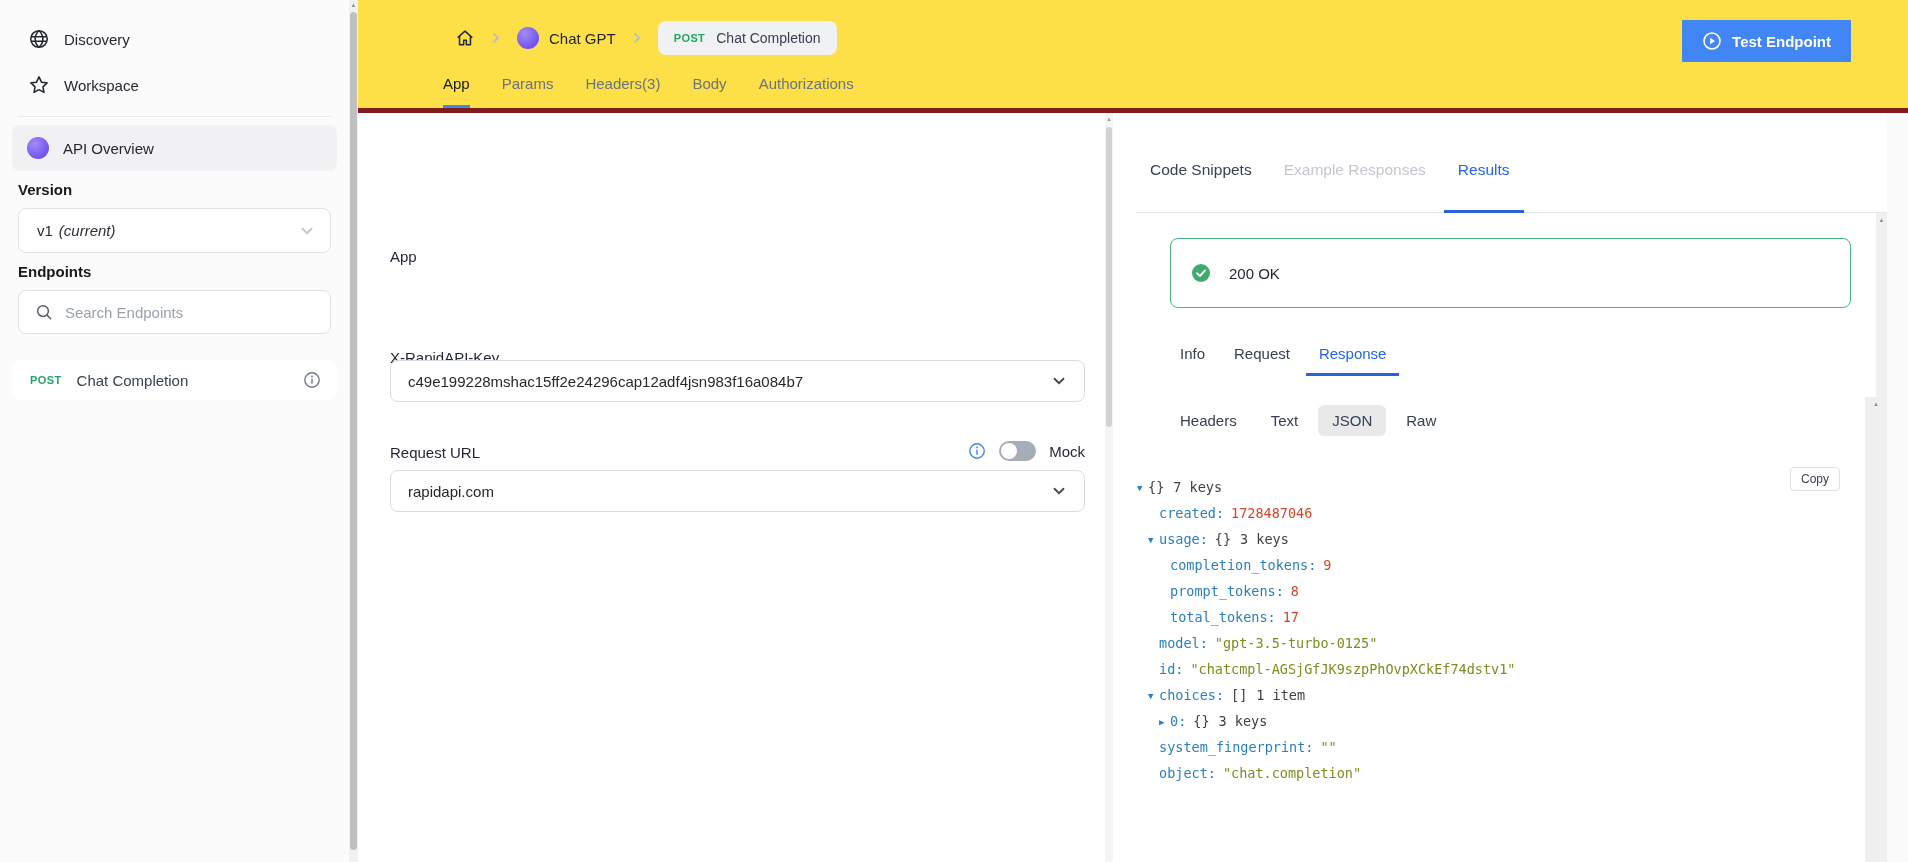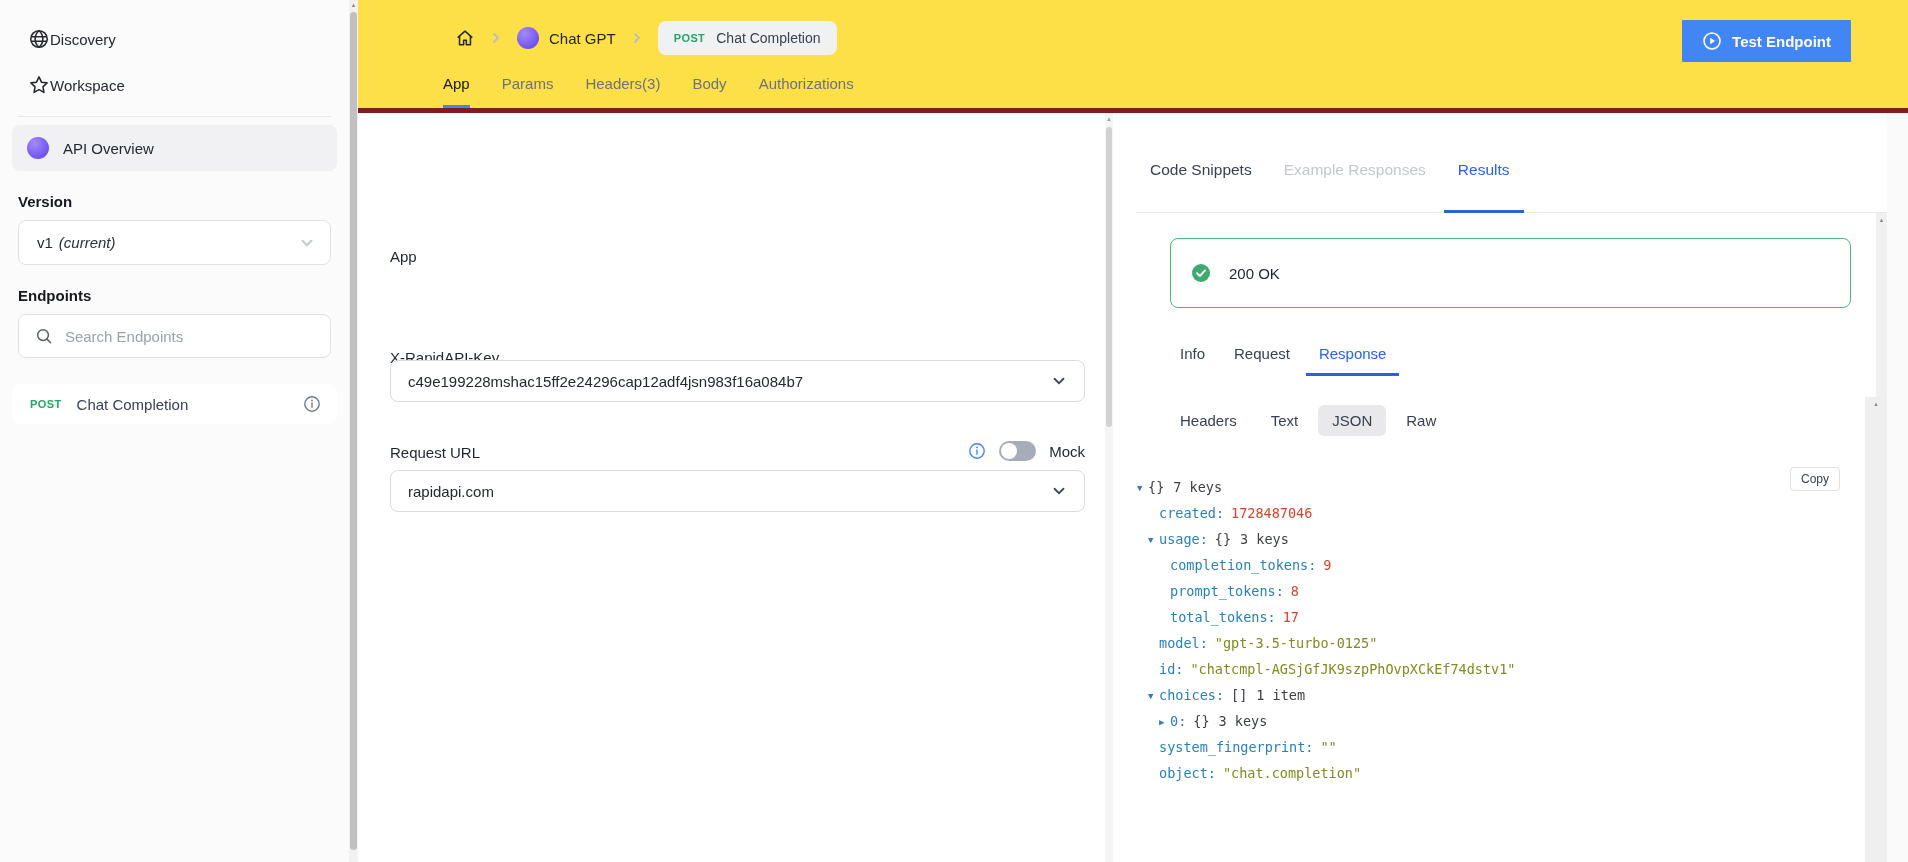--- a/index.html
+++ b/index.html
@@ -2,26 +2,26 @@
 <html><head>
 <meta charset="utf-8">
 <style>
   * { margin:0; padding:0; box-sizing:border-box; }
   html,body { width:1908px; height:862px; overflow:hidden; }
   body { font-family:"Liberation Sans", sans-serif; background:#fafafa; color:#1f2937; }
   .app { position:relative; width:1908px; height:862px; display:flex; }
 
   
   .sidebar { width:349px; height:862px; background:#fbfbfc; position:relative; flex:none; padding-top:16px; }
-  .side-item { display:flex; align-items:center; height:46px; padding-left:28px; font-size:15px; color:#24292f; cursor:pointer; }
+  .side-item { display:flex; align-items:center; gap:14px; height:46px; padding-left:28px; font-size:15px; color:#24292f; cursor:pointer; }
   .side-item svg { flex:none; }
   .side-divider { height:1px; background:#e8e9ec; margin:8px 18px; }
   .side-selected { display:flex; align-items:center; gap:14px; height:46px; margin:8px 12px 0 12px; padding-left:15px; background:#f1f1f4; border-radius:8px; font-size:15px; color:#24292f; cursor:pointer; }
   .purple-dot { width:22px; height:22px; border-radius:50%; background:radial-gradient(circle at 35% 30%, #a48bf7, #6d4ff0 75%); flex:none; }
-  .side-label { font-size:15px; font-weight:700; color:#16191d; margin:22px 0 10px 18px; }
+  .side-label { font-size:15px; font-weight:700; color:#16191d; margin:10px 0 10px 18px; }
   .side-select { display:flex; align-items:center; justify-content:space-between; margin:0 18px; height:45px; background:#fff; border:1px solid #dfe1e5; border-radius:8px; padding:0 14px 0 18px; font-size:15px; color:#24292f; cursor:pointer; }
   .version-note { font-style:italic; margin-left:6px; color:#2b3138; }
   .side-search { display:flex; align-items:center; gap:12px; margin:0 18px; height:44px; background:#fff; border:1px solid #dfe1e5; border-radius:8px; padding:0 14px 0 16px; cursor:text; }
   .side-search input { border:none; outline:none; font-size:15px; color:#24292f; width:100%; background:transparent; font-family:"Liberation Sans", sans-serif; }
   .side-search input::placeholder { color:#9aa1ab; }
   .endpoint-row { display:flex; align-items:center; margin:26px 12px 0 12px; height:40px; background:#fff; border-radius:8px; padding:0 16px 0 18px; cursor:pointer; }
   .method-badge { font-size:11px; font-weight:700; letter-spacing:.4px; color:#23a566; margin-right:15px; }
   .endpoint-name { font-size:15px; color:#374151; flex:1; }
 
   

